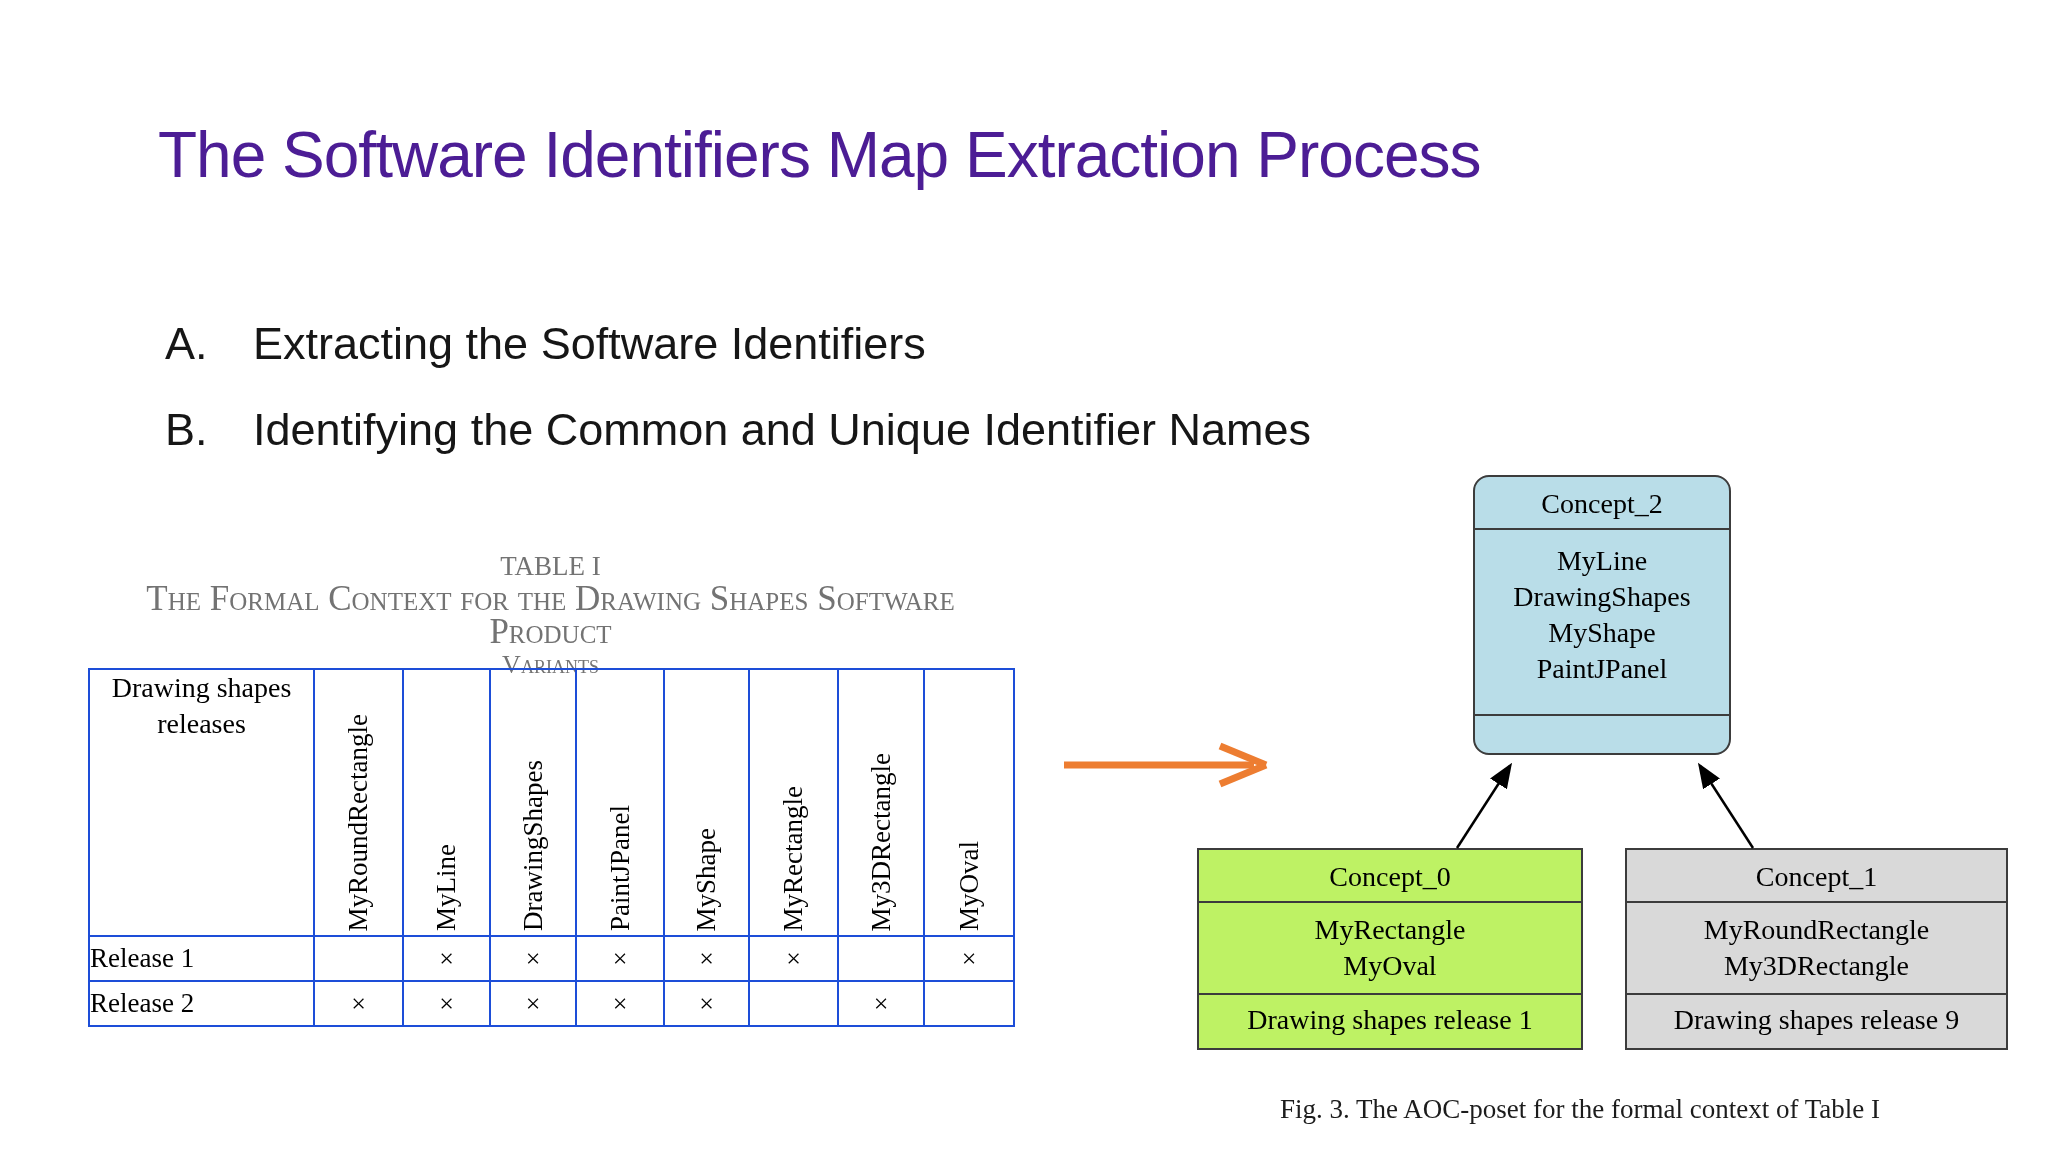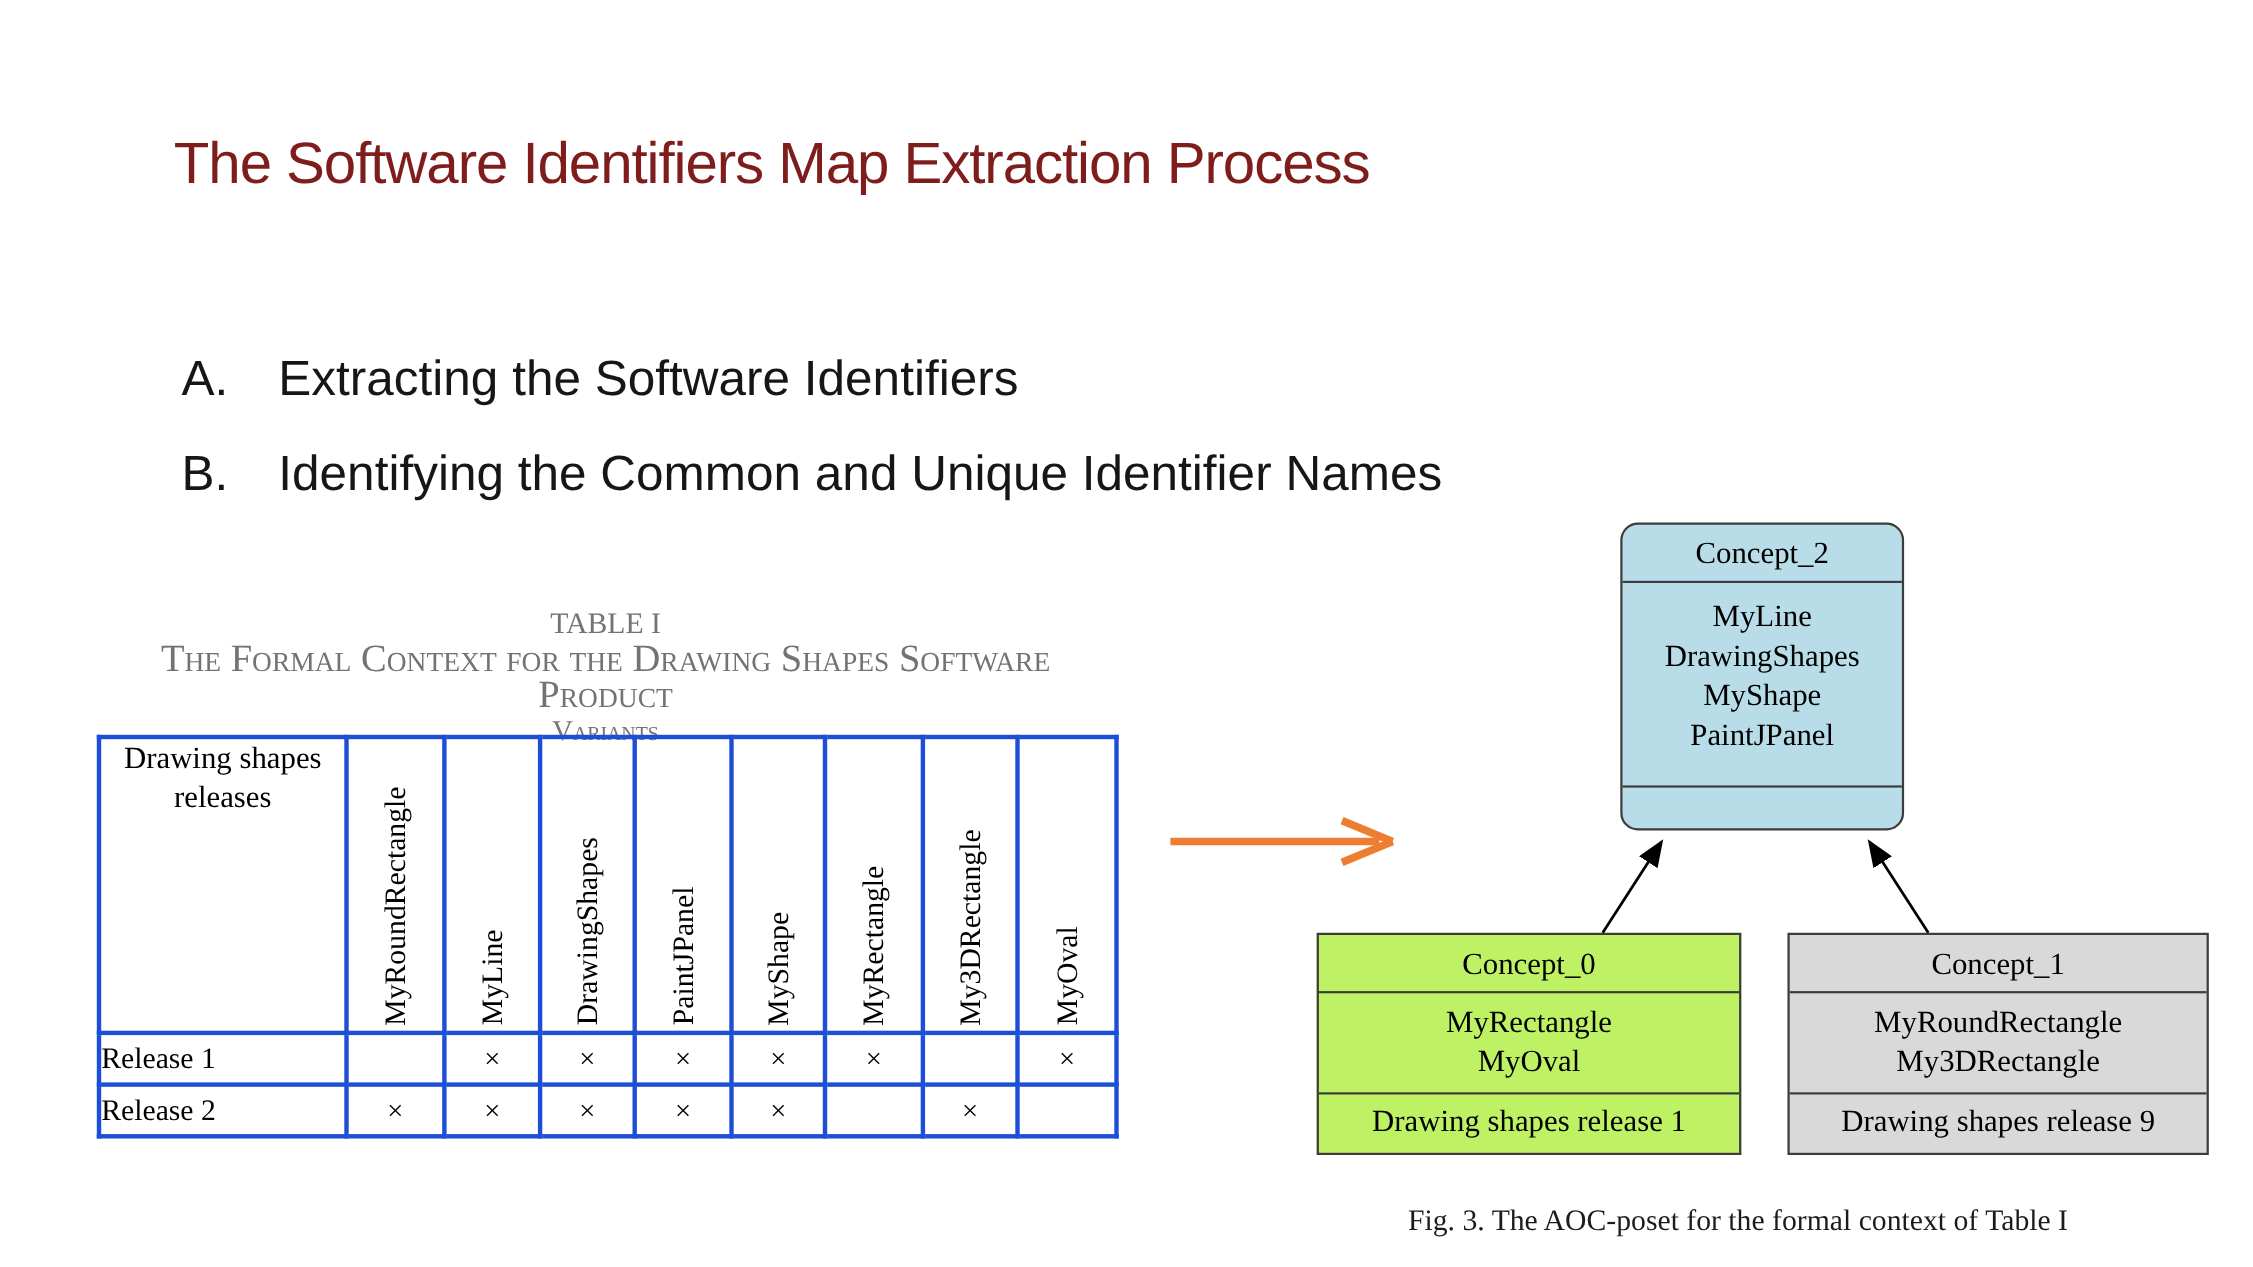--- a/index.html
+++ b/index.html
@@ -1,37 +1,37 @@
 <!DOCTYPE html>
 <html><head>
 <meta charset="utf-8">
 <style>
   html,body { margin:0; padding:0; background:#ffffff; }
   body { width:2048px; height:1152px; position:relative; overflow:hidden;
          font-family:"Liberation Sans", sans-serif; color:#111; }
 
   .slide-title { position:absolute; left:158px; top:118px; width:1860px;
-                 font-size:53px; font-weight:400; letter-spacing:-1px; color:#7f1d1d; }
+                 font-size:64px; font-weight:400; letter-spacing:-1px; color:#4c1d95; }
 
   .bullet { position:absolute; left:165px; display:flex; font-size:45px; color:#161616; }
   .bullet-a { top:318px; }
   .bullet-b { top:404px; }
   .bullet .blabel { width:88px; flex:0 0 88px; }
 
   
   .tbl-caption { position:absolute; left:88px; top:550px; width:925px; text-align:center;
                  font-family:"Liberation Serif", serif; color:#737373; }
   .tbl-caption .line1 { font-size:27px; line-height:32px; }
   .tbl-caption .line2 { font-size:35px; line-height:33px; font-variant:small-caps; }
   .tbl-caption .line3 { font-size:26px; line-height:33px; font-variant:small-caps; }
 
   table.context { position:absolute; left:88px; top:668px; width:925px;
                   border-collapse:collapse; table-layout:fixed;
                   font-family:"Liberation Serif", serif; color:#000; }
-  table.context th, table.context td { border:4px solid #1d4ed8; padding:0; }
+  table.context th, table.context td { border:2px solid #1d4ed8; padding:0; }
   th.corner { vertical-align:top; text-align:center; font-weight:normal;
               font-size:28px; line-height:36px; padding-top:14px; height:265px; }
   th.attr-col { vertical-align:bottom; text-align:center; font-weight:normal; padding-bottom:8px; }
   .rot { display:inline-block; writing-mode:vertical-rl; transform:rotate(180deg);
          font-size:27px; line-height:1; white-space:nowrap; }
   td.rowlabel { font-size:27px; text-align:left; padding:2px 6px 2px 10px; height:43px; }
   td.mark { text-align:center; font-size:26px; }
 
   
   .flow-arrow { position:absolute; left:1058px; top:742px; }

